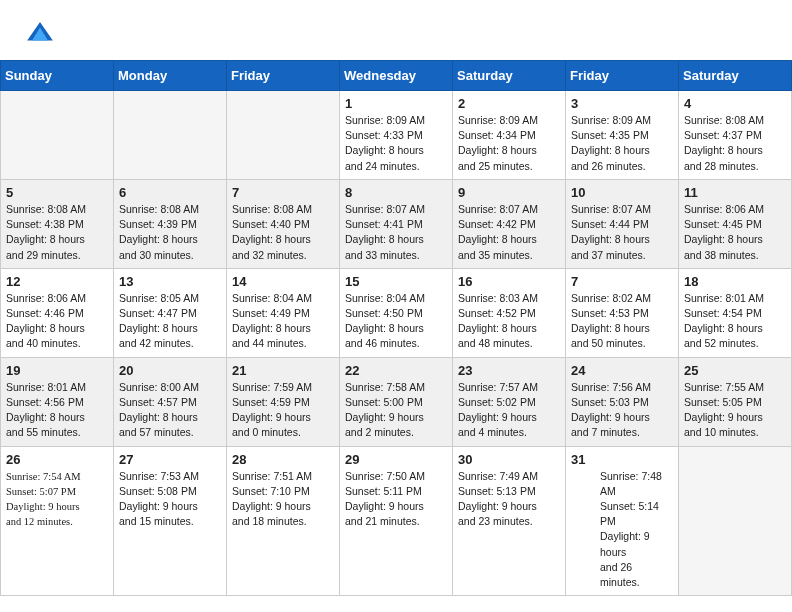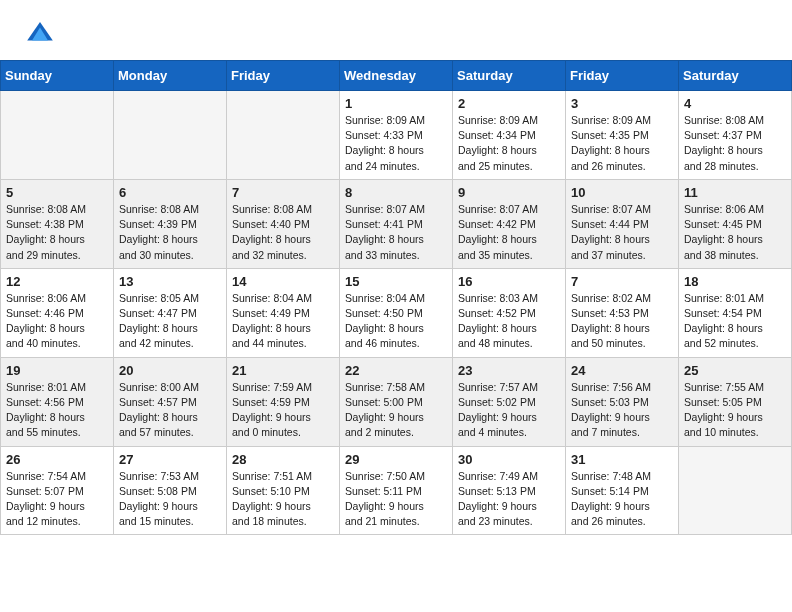--- a/index.html
+++ b/index.html
@@ -311,56 +311,56 @@
           <span class="day-number">25</span>
           <div class="day-info" style="white-space: pre-line;">Sunrise: 7:55 AM
 Sunset: 5:05 PM
 Daylight: 9 hours
 and 10 minutes.</div>
         </td>
       </tr>
       <tr>
         <td>
           <span class="day-number">26</span>
-          <div class="day-info" style="white-space: pre-line;">Sunrise: 7:54 AM
+          <div class="day-info" style="white-space: pre-line; font-family: Liberation Serif, serif;">Sunrise: 7:54 AM
 Sunset: 5:07 PM
 Daylight: 9 hours
 and 12 minutes.</div>
         </td>
         <td>
           <span class="day-number">27</span>
           <div class="day-info" style="white-space: pre-line;">Sunrise: 7:53 AM
 Sunset: 5:08 PM
 Daylight: 9 hours
 and 15 minutes.</div>
         </td>
         <td>
           <span class="day-number">28</span>
           <div class="day-info" style="white-space: pre-line;">Sunrise: 7:51 AM
-Sunset: 5:10 PM
+Sunset: 7:10 PM
 Daylight: 9 hours
 and 18 minutes.</div>
         </td>
         <td>
           <span class="day-number">29</span>
           <div class="day-info" style="white-space: pre-line;">Sunrise: 7:50 AM
 Sunset: 5:11 PM
 Daylight: 9 hours
 and 21 minutes.</div>
         </td>
         <td>
           <span class="day-number">30</span>
           <div class="day-info" style="white-space: pre-line;">Sunrise: 7:49 AM
 Sunset: 5:13 PM
 Daylight: 9 hours
 and 23 minutes.</div>
         </td>
         <td>
           <span class="day-number">31</span>
-          <div class="day-info" style="white-space: pre-line;">Sunrise: 7:48 AM
+          <div class="day-info" style="white-space: pre-line; margin-left: 29px;">Sunrise: 7:48 AM
 Sunset: 5:14 PM
 Daylight: 9 hours
 and 26 minutes.</div>
         </td>
         <td class="empty"></td>
       </tr>
     </tbody>
 </table>
 
 </body></html>

